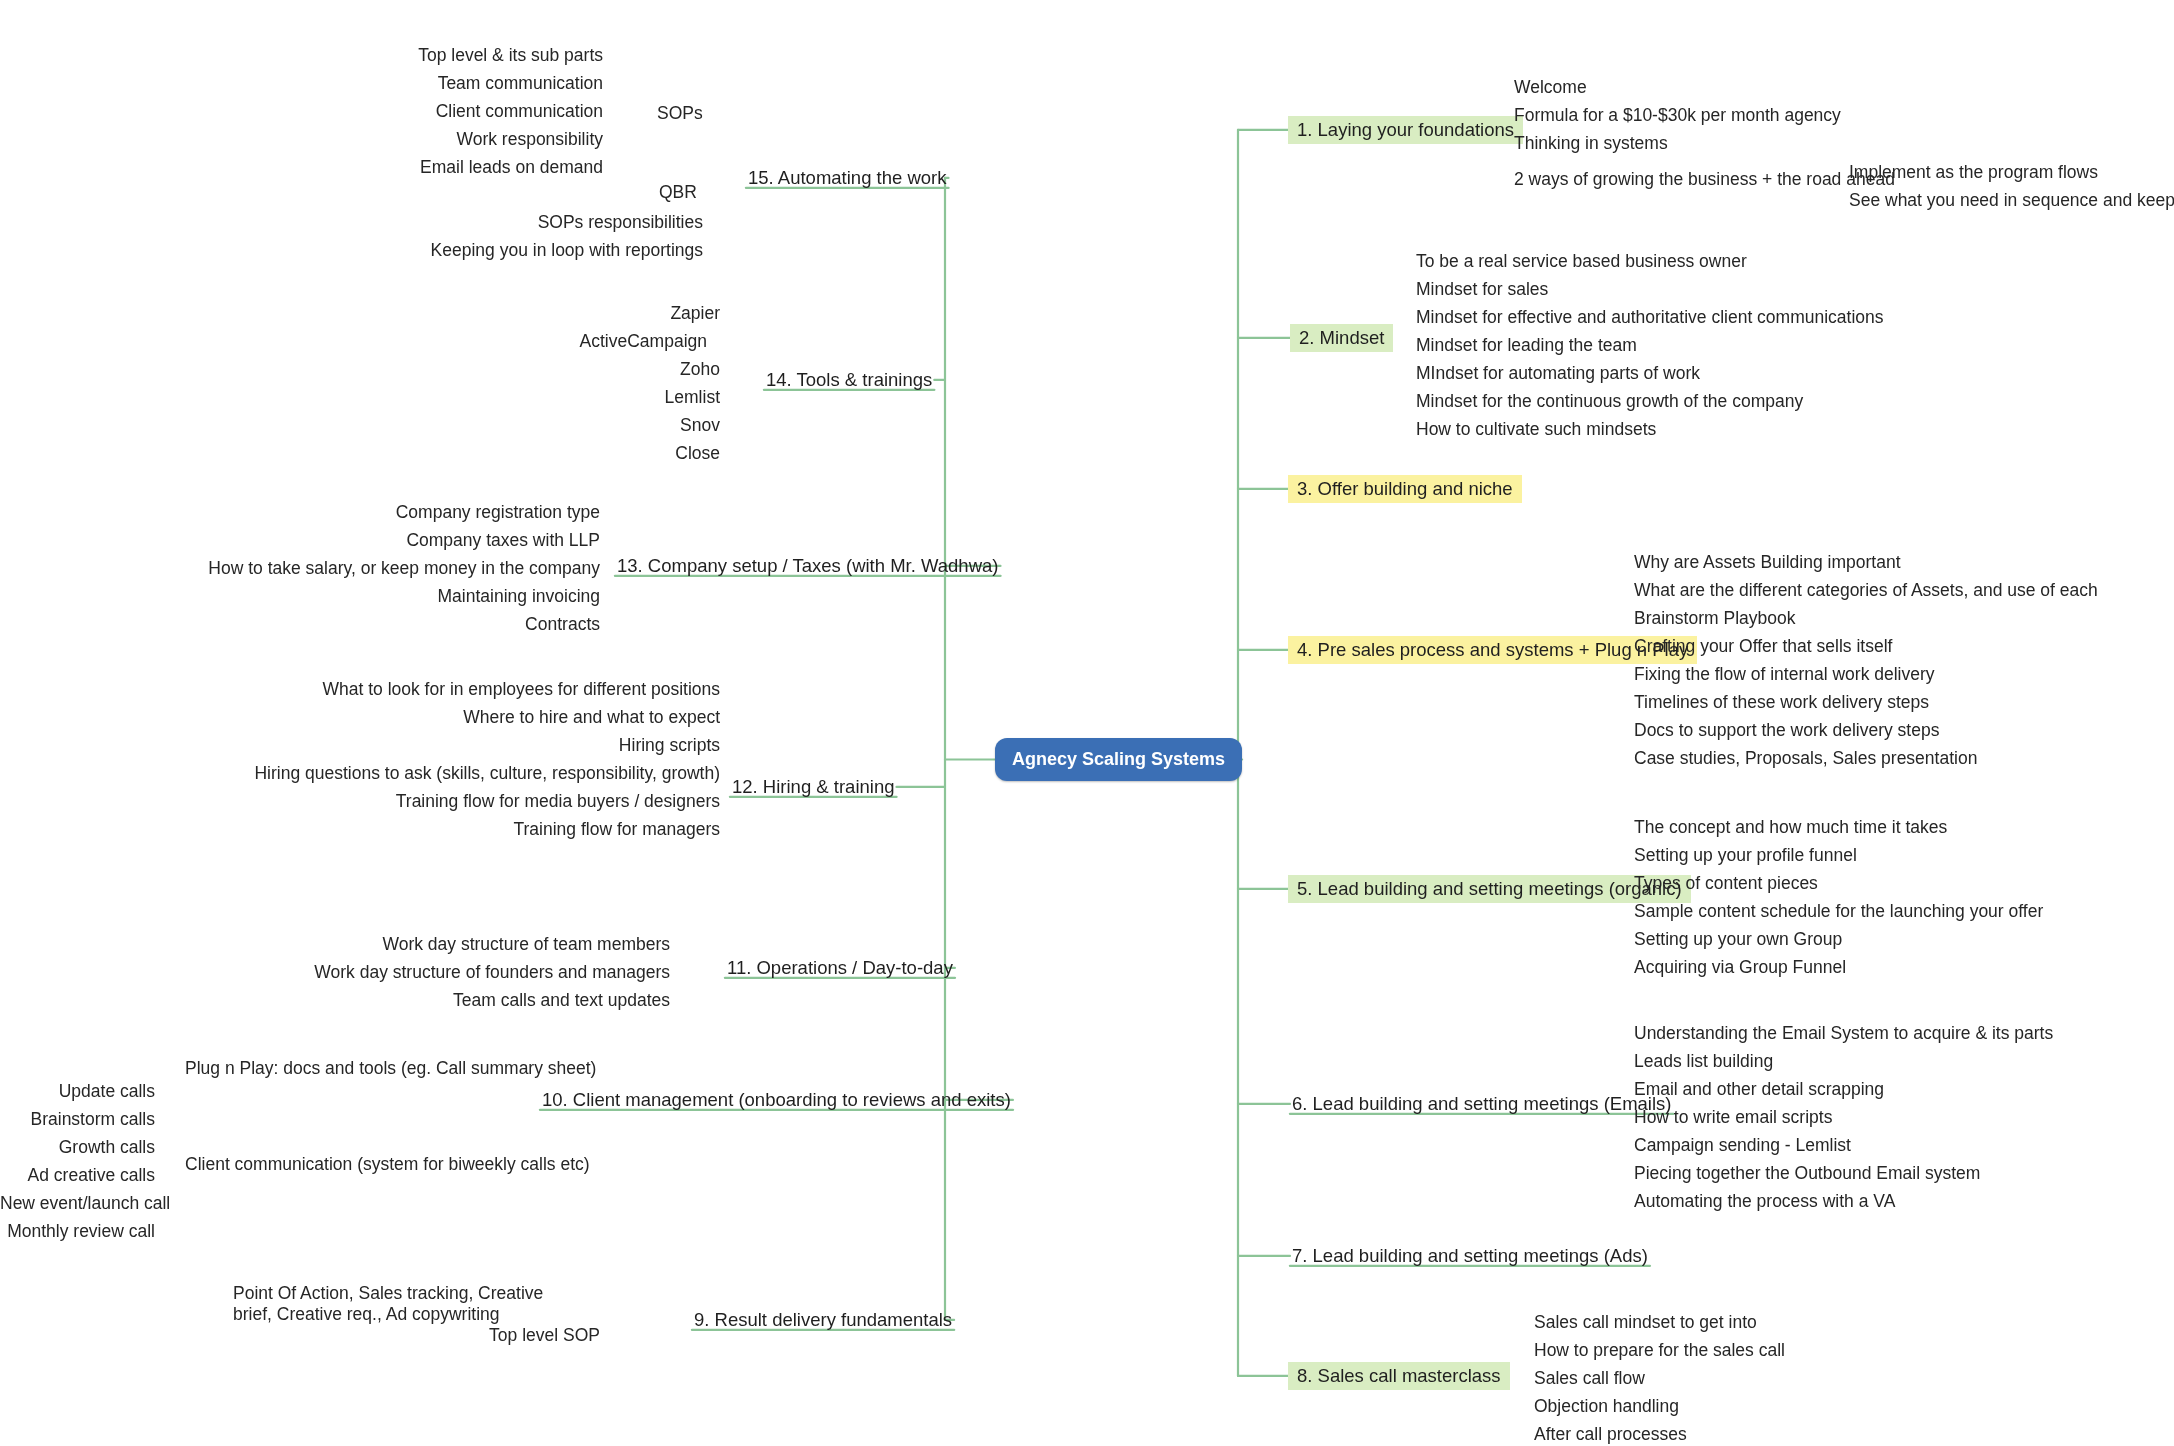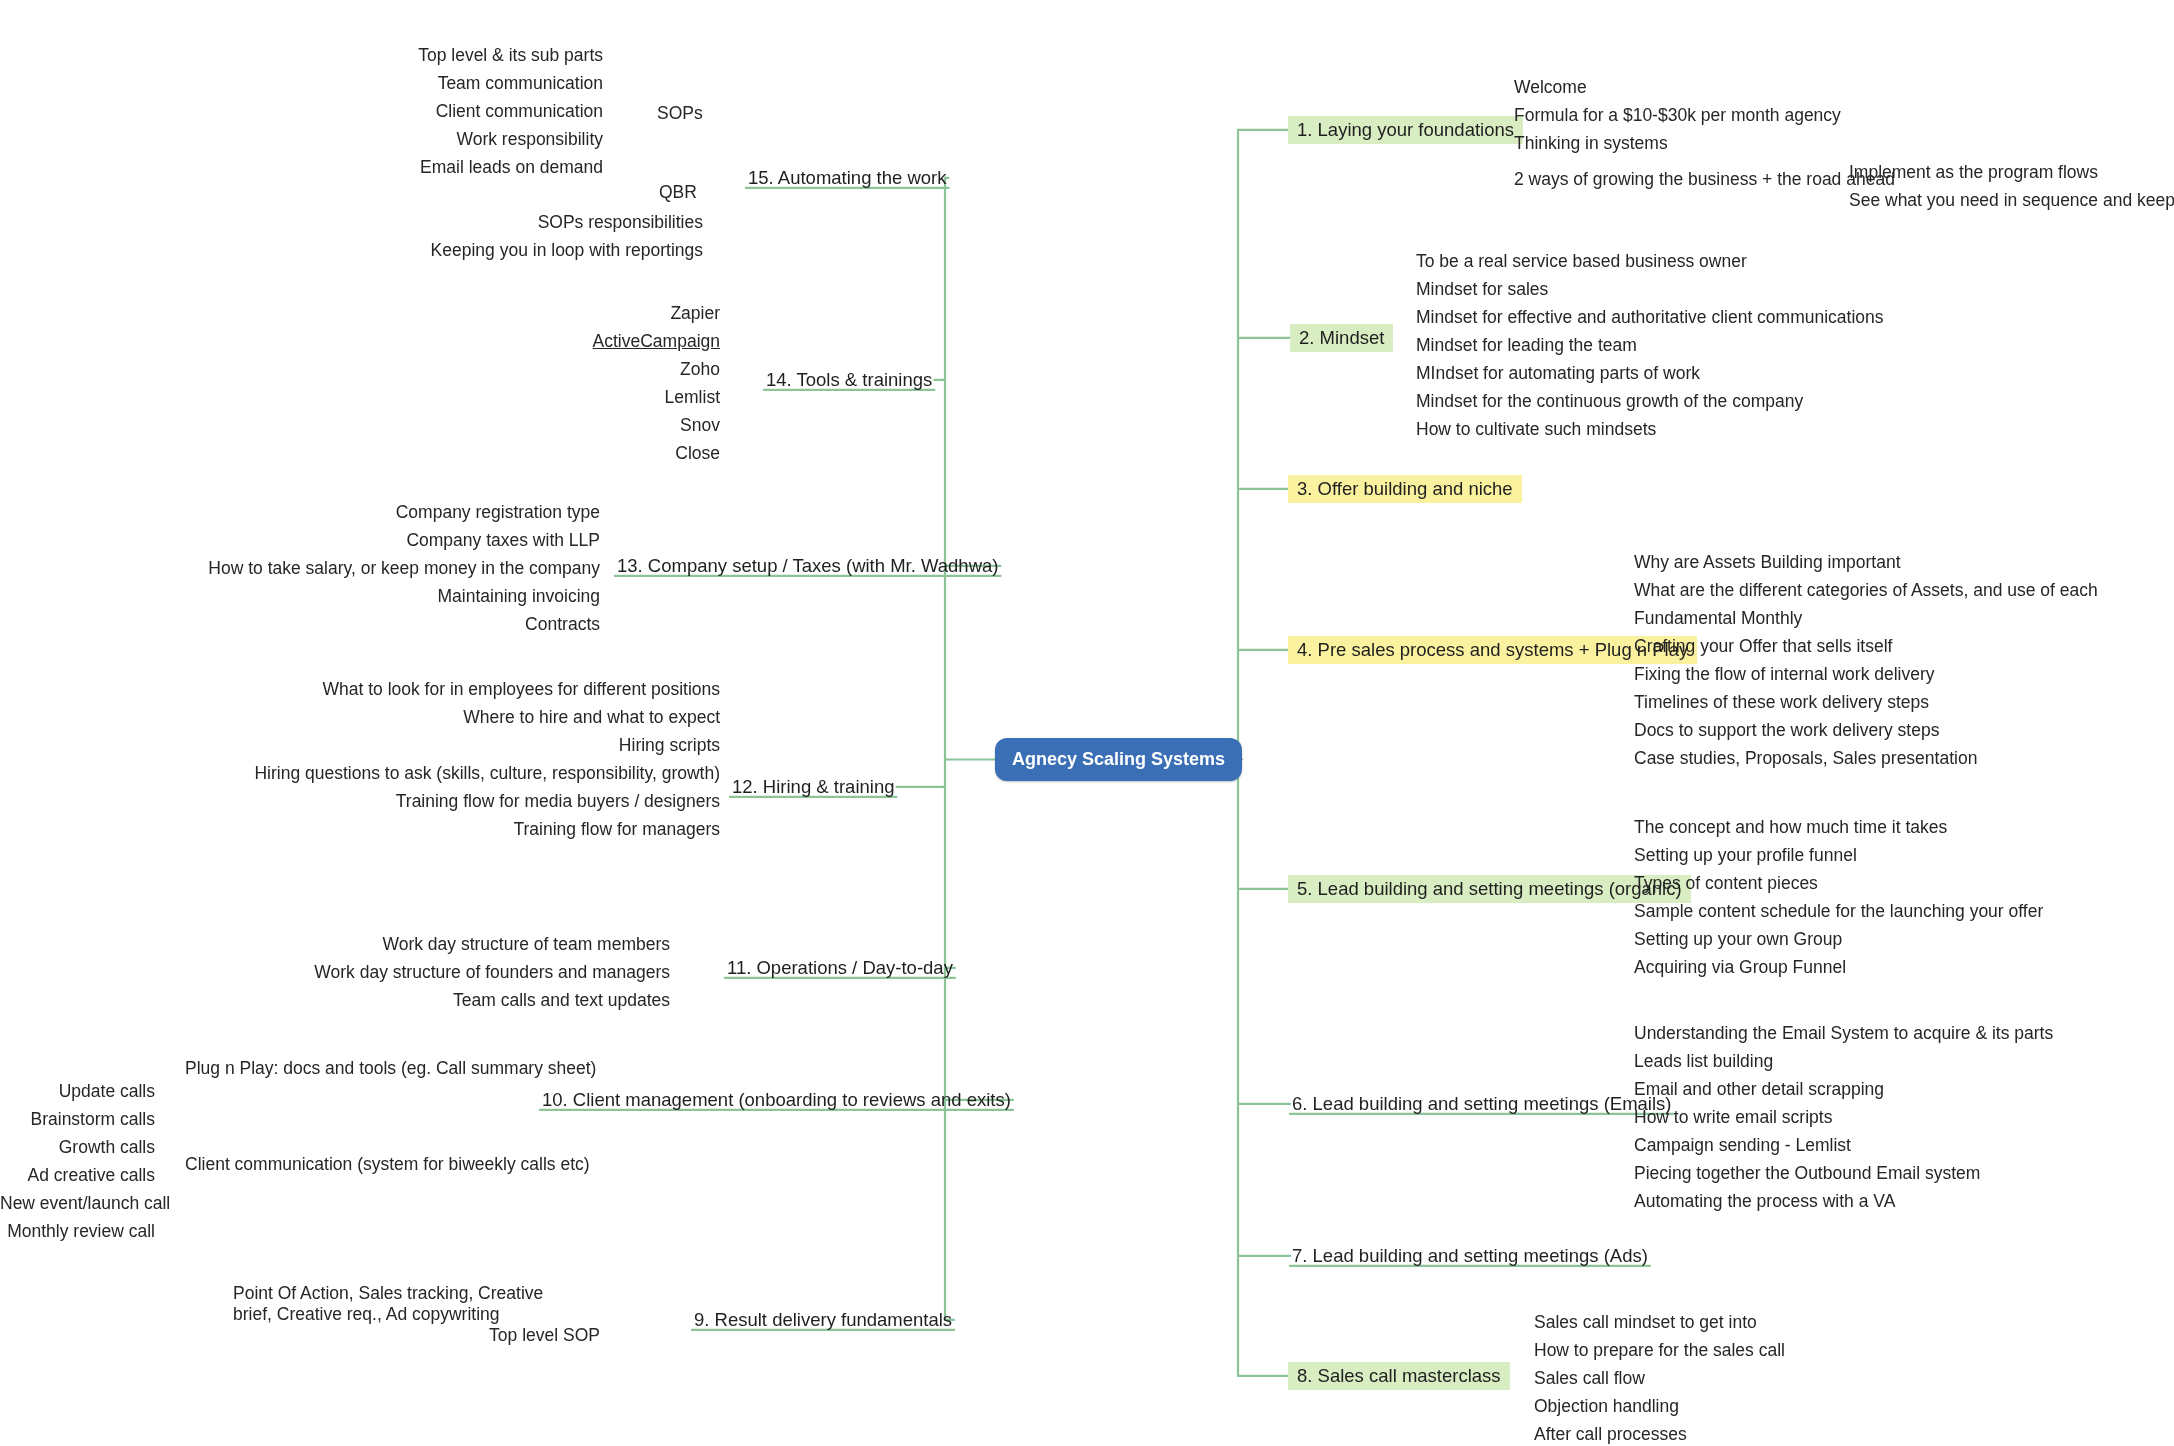--- a/index.html
+++ b/index.html
@@ -76,21 +76,21 @@
   <div class="node leaf plain" style="left:1412px;top:333px;">Mindset for leading the team</div>
   <div class="node leaf plain" style="left:1412px;top:361px;">MIndset for automating parts of work</div>
   <div class="node leaf plain" style="left:1412px;top:389px;">Mindset for the continuous growth of the company</div>
   <div class="node leaf plain" style="left:1412px;top:417px;">How to cultivate such mindsets</div>
 
   <div class="node branch ta-l" style="left:1288px;top:478px;"><span class="hl-yellow">3. Offer building and niche</span></div>
 
   <div class="node branch ta-l" style="left:1288px;top:639px;"><span class="hl-yellow">4. Pre sales process and systems + Plug n Play</span></div>
   <div class="node leaf plain" style="left:1630px;top:550px;">Why are Assets Building important</div>
   <div class="node leaf plain" style="left:1630px;top:578px;">What are the different categories of Assets, and use of each</div>
-  <div class="node leaf plain" style="left:1630px;top:606px;">Fundamental Monthly</div>
+  <div class="node leaf plain" style="left:1630px;top:606px;">Brainstorm Playbook</div>
   <div class="node leaf plain" style="left:1630px;top:634px;">Crafting your Offer that sells itself</div>
   <div class="node leaf plain" style="left:1630px;top:662px;">Fixing the flow of internal work delivery</div>
   <div class="node leaf plain" style="left:1630px;top:690px;">Timelines of these work delivery steps</div>
   <div class="node leaf plain" style="left:1630px;top:718px;">Docs to support the work delivery steps</div>
   <div class="node leaf plain" style="left:1630px;top:746px;">Case studies, Proposals, Sales presentation</div>
 
   <div class="node branch ta-l" style="left:1288px;top:878px;"><span class="hl-green">5. Lead building and setting meetings (organic)</span></div>
   <div class="node leaf plain" style="left:1630px;top:815px;">The concept and how much time it takes</div>
   <div class="node leaf plain" style="left:1630px;top:843px;">Setting up your profile funnel</div>
   <div class="node leaf plain" style="left:1630px;top:871px;">Types of content pieces</div>
@@ -122,21 +122,21 @@
   <div class="node leaf ta-r" style="left:158px;width:445px;top:73px;">Team communication</div>
   <div class="node leaf ta-r" style="left:158px;width:445px;top:101px;">Client communication</div>
   <div class="node leaf ta-r" style="left:158px;width:445px;top:129px;">Work responsibility</div>
   <div class="node leaf ta-r" style="left:158px;width:445px;top:157px;">Email leads on demand</div>
   <div class="node leaf plain ta-l" style="left:655px;top:180px;">QBR</div>
   <div class="node leaf ta-r" style="left:258px;width:445px;top:212px;">SOPs responsibilities</div>
   <div class="node leaf ta-r" style="left:258px;width:445px;top:240px;">Keeping you in loop with reportings</div>
 
   <div class="node branch ta-l" style="left:762px;top:369px;"><span class="plain">14. Tools &amp; trainings</span></div>
   <div class="node leaf ta-r" style="left:430px;width:290px;top:303px;">Zapier</div>
-  <div class="node leaf ta-r" style="left:430px;width:290px;top:331px;text-decoration:underline;">ActiveCampaign</div>
+  <div class="node leaf ta-r" style="left:417px;width:290px;top:331px;">ActiveCampaign</div>
   <div class="node leaf ta-r" style="left:430px;width:290px;top:359px;">Zoho</div>
   <div class="node leaf ta-r" style="left:430px;width:290px;top:387px;">Lemlist</div>
   <div class="node leaf ta-r" style="left:430px;width:290px;top:415px;">Snov</div>
   <div class="node leaf ta-r" style="left:430px;width:290px;top:443px;">Close</div>
 
   <div class="node branch ta-l" style="left:613px;top:555px;"><span class="plain">13. Company setup / Taxes (with Mr. Wadhwa)</span></div>
   <div class="node leaf ta-r" style="left:100px;width:500px;top:502px;">Company registration type</div>
   <div class="node leaf ta-r" style="left:100px;width:500px;top:530px;">Company taxes with LLP</div>
   <div class="node leaf ta-r" style="left:100px;width:500px;top:558px;">How to take salary, or keep money in the company</div>
   <div class="node leaf ta-r" style="left:100px;width:500px;top:586px;">Maintaining invoicing</div>

